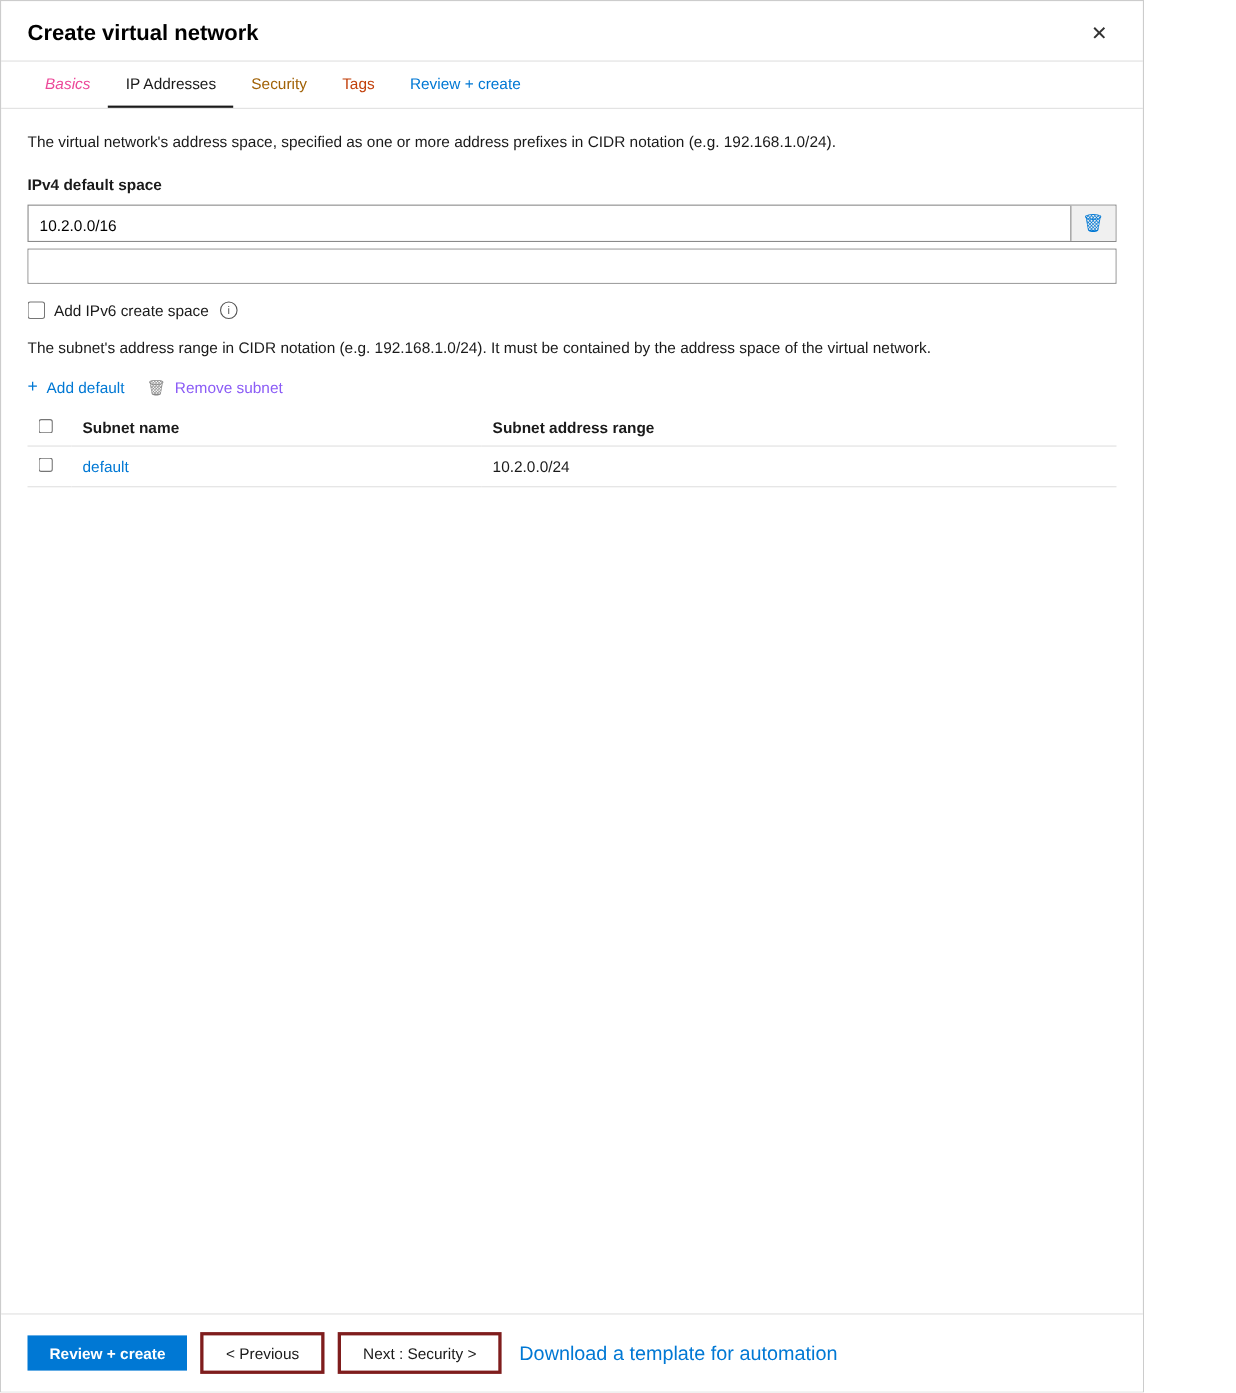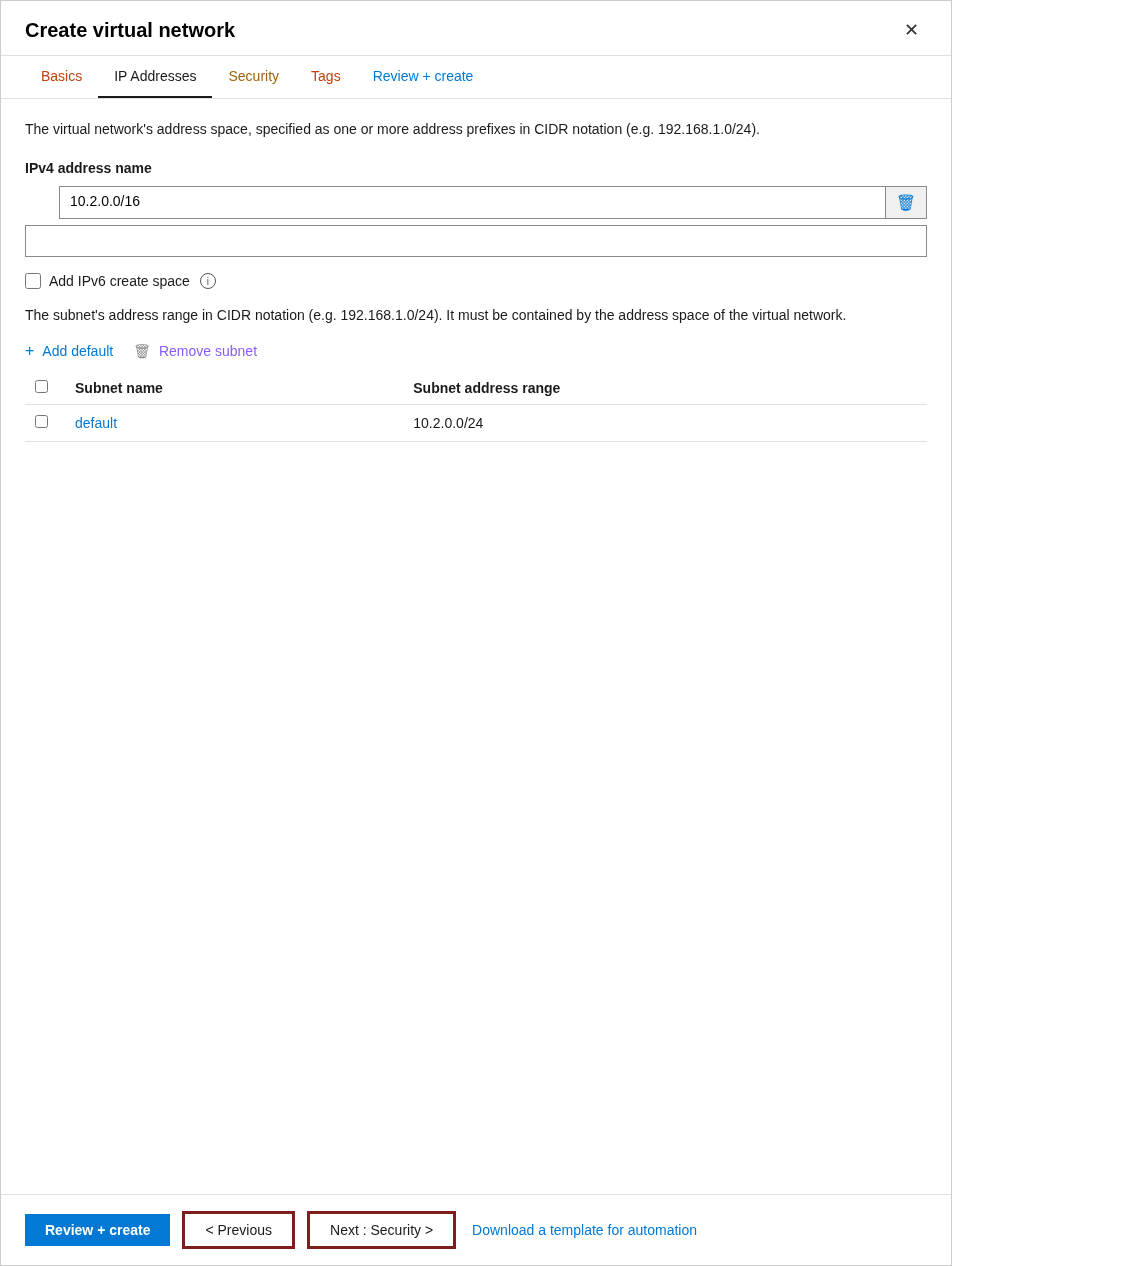--- a/index.html
+++ b/index.html
@@ -1,19 +1,19 @@
 <!DOCTYPE html>
 <html><head>
   <meta charset="utf-8">
   <style>
     * { box-sizing: border-box; margin: 0; padding: 0; }
     body { font-family: 'Segoe UI', Arial, sans-serif; font-size: 14px; color: #1a1a1a; background: #fff; }
 
     .dialog {
-      width: 952px;
+      width: 1040px;
       min-height: 1266px;
       background: #fff;
       border: 1px solid #ccc;
       display: flex;
       flex-direction: column;
       position: relative;
     }
 
     .dialog-header {
       display: flex;
@@ -61,21 +61,22 @@
       border-right: none;
     }
 
     .tab.active {
       color: #1a1a1a;
       border-bottom: 2px solid #1a1a1a;
       font-weight: 400;
     }
 
     .tab.inactive {
-      color: #c2410c;
+      color: #ec4899;
+      font-style: italic;
     }
 
     .content {
       flex: 1;
       padding: 20px 24px;
       overflow-y: auto;
     }
 
     .description-text {
       color: #1a1a1a;
@@ -85,25 +86,24 @@
     }
 
     .section-label {
       font-size: 14px;
       font-weight: 700;
       margin-bottom: 10px;
     }
 
     .input-row {
       display: flex;
-      align-items: flex-start;
+      align-items: flex-end;
       margin-bottom: 6px;
       border: 1px solid #8a8a8a;
       background: #fff;
-      margin-left: 34px;
     }
 
     .input-row input {
       flex: 1;
       border: none;
       outline: none;
       padding: 6px 10px;
       font-size: 14px;
       font-family: inherit;
       background: transparent;
@@ -265,21 +265,21 @@
       padding: 8px 20px;
       font-size: 14px;
       cursor: pointer;
       font-family: inherit;
     }
 
     .btn-link {
       background: none;
       border: none;
       color: #0078d4;
-      font-size: 14px;
+      font-size: 18px;
       cursor: pointer;
       font-family: inherit;
       text-decoration: none;
       padding: 8px 4px;
     }
   </style>
 </head>
 <body>
 
 <div class="dialog">
@@ -294,21 +294,21 @@
     <button class="tab active">IP Addresses</button>
     <button class="tab" style="color:#a16207;border-bottom:2px solid transparent;">Security</button>
     <button class="tab" style="color:#c2410c;border-bottom:2px solid transparent;">Tags</button>
     <button class="tab" style="color:#0078d4;border-bottom:2px solid transparent;">Review + create</button>
   </div>
 
   <div class="content">
 
     <p class="description-text">The virtual network's address space, specified as one or more address prefixes in CIDR notation (e.g. 192.168.1.0/24).</p>
 
-    <div class="section-label">IPv4 address name</div>
+    <div class="section-label">IPv4 default space</div>
 
     <div class="input-row">
       <input type="text" value="10.2.0.0/16" style="">
       <button class="delete-btn">
         <span>🗑</span>
       </button>
     </div>
 
     <div class="input-empty">
       <input type="text" style="width: 100%; height: 100%; border: none; outline: none; padding: 6px 10px; font-size: 14px;">

